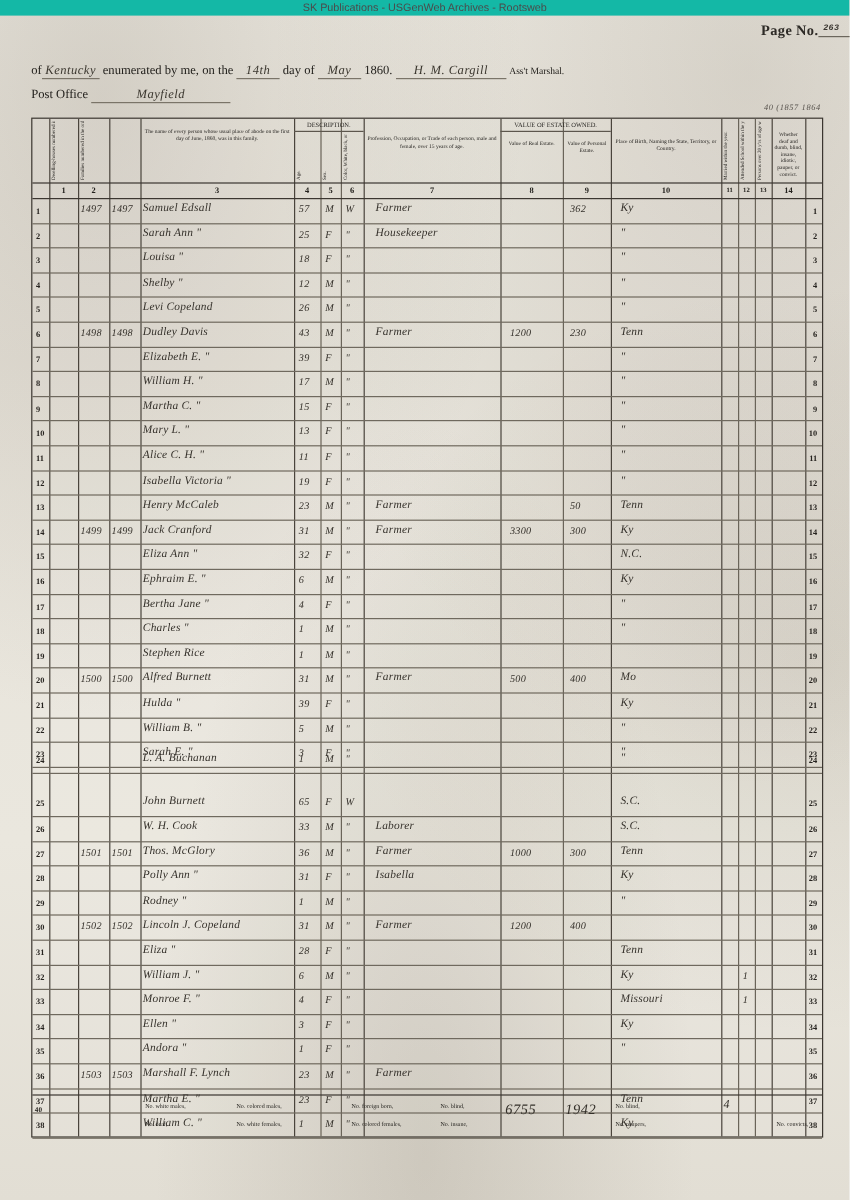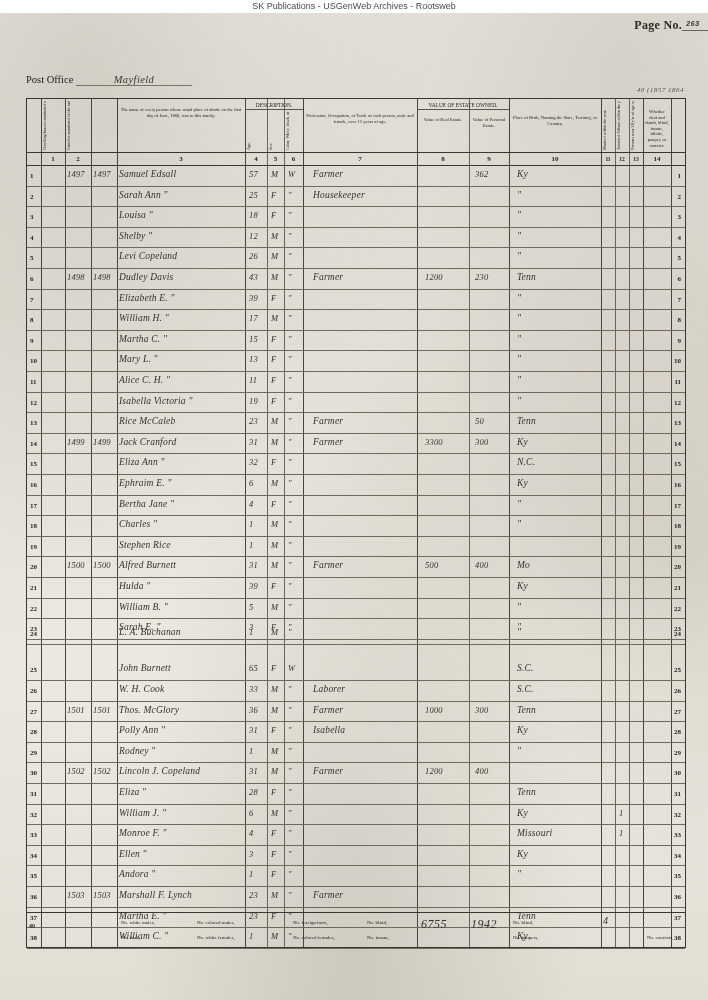--- a/index.html
+++ b/index.html
@@ -31,21 +31,21 @@
       radial-gradient(ellipse at 88% 6%, rgba(120,110,95,0.20), rgba(120,110,95,0) 45%),
       radial-gradient(ellipse at 50% 96%, rgba(120,110,95,0.20), rgba(120,110,95,0) 45%),
       radial-gradient(ellipse at 95% 55%, rgba(130,120,100,0.18), rgba(130,120,100,0) 40%),
       linear-gradient(180deg, #efece4 0%, #e7e3da 30%, #eae7de 70%, #e2ded4 100%);
     pointer-events: none;
   }
 
   .topbar, .botbar {
     position: absolute;
     left: 0; width: 708px;
-    background: #ffffff;
+    background: #14b8a6;
     color: #4b4b4b;
     font-family: "Liberation Sans", sans-serif;
     font-size: 9px;
     text-align: center;
     z-index: 40;
   }
   .topbar { top: 0; height: 13px; line-height: 13px; }
   .botbar { bottom: 0; height: 16px; line-height: 16px; text-align: right; padding-right: 8px; box-sizing: border-box; font-size: 8px; }
 
   
@@ -250,20 +250,30 @@
 
   <div class="topbar">SK Publications - USGenWeb Archives - Rootsweb</div>
 
   <div class="sheet">
 
     <div class="pageno">
       <span>Page No.</span><span class="num">263</span>
     </div>
 
 
+    <div class="hdrline l2">
+      <span>of</span><span class="hw ul">Kentucky</span>
+      <span>enumerated by me, on the</span>
+      <span class="hw ul">14th</span>
+      <span>day of</span>
+      <span class="hw ul">May</span>
+      <span>1860.</span>
+      <span class="hw ul" style="min-width:86px">H. M. Cargill</span>
+      <span style="font-size:8px">Ass't Marshal.</span>
+    </div>
 
     <div class="hdrline l3">
       <span>Post Office</span>
       <span class="hw ul" style="min-width:110px">Mayfield</span>
     </div>
 
     <div class="hdr-note">40 (1857 1864</div>
 
     <div class="tbl">
 
@@ -531,21 +541,21 @@
             <span class="cell birth">"</span>
             <span class="cell mark small"></span>
             <span class="cell sch small"></span>
             <span class="cell rw small"></span>
           </div>
           <div class="row" style="top: 247.2px;">
             <span class="rnum left">13</span>
             <span class="rnum right">13</span>
             <span class="cell dwell small"></span>
             <span class="cell fam small"></span>
-            <span class="cell name">Rice McCaleb</span>
+            <span class="cell name">Henry McCaleb</span>
             <span class="cell age small">23</span>
             <span class="cell sex small">M</span>
             <span class="cell color small">"</span>
             <span class="cell occ">Farmer</span>
             <span class="cell re small"></span>
             <span class="cell pe small">50</span>
             <span class="cell birth">Tenn</span>
             <span class="cell mark small"></span>
             <span class="cell sch small"></span>
             <span class="cell rw small"></span>

